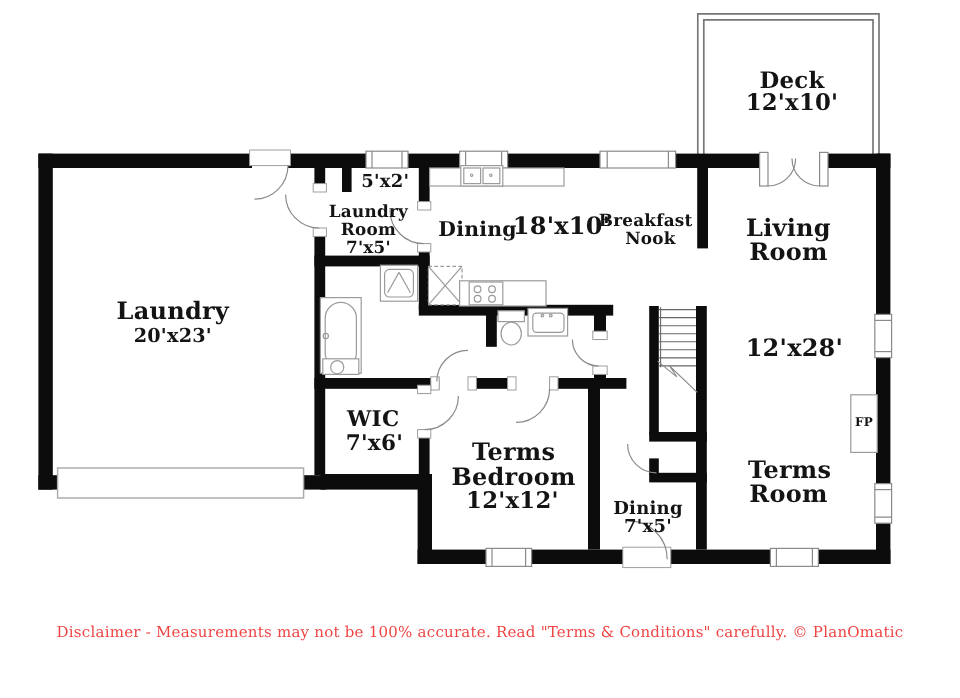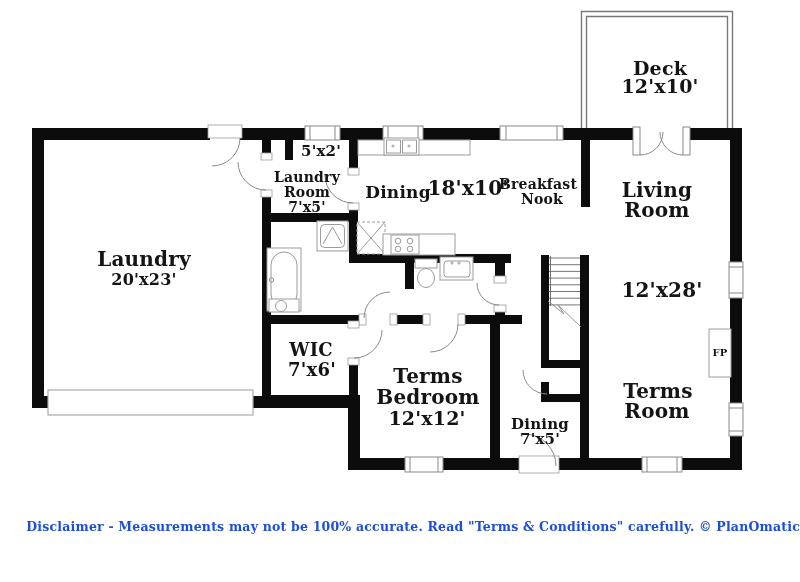--- a/index.html
+++ b/index.html
@@ -2,22 +2,22 @@
 <html><head>
 <meta charset="utf-8">
 <style>
   html,body{margin:0;padding:0;background:#ffffff;}
   #stage{position:relative;width:800px;height:582px;background:#ffffff;overflow:hidden;
          font-family:"DejaVu Serif",serif;}
   #plan-svg{position:absolute;left:0;top:0;}
   .lbl{position:absolute;transform:translate(-50%,-50%);white-space:nowrap;
        font-family:"DejaVu Serif",serif;font-weight:700;color:#141414;line-height:1;
        letter-spacing:.2px;}
-  .disclaimer{position:absolute;left:0;right:0;top:519px;text-align:right;
-       font-family:"DejaVu Serif",serif;font-weight:700;font-size:12.5px;color:#1d4ed8;
+  .disclaimer{position:absolute;left:0;right:0;top:519px;text-align:center;
+       font-family:"DejaVu Serif",serif;font-weight:400;font-size:12.5px;color:#ef4444;
        letter-spacing:.2px;}
 </style>
 </head>
 <body>
 
 <div id="stage">
 
   <svg id="plan-svg" width="800" height="582" viewBox="0 0 800 582">
 
     <g fill="none" stroke="#777" stroke-width="1.4">

